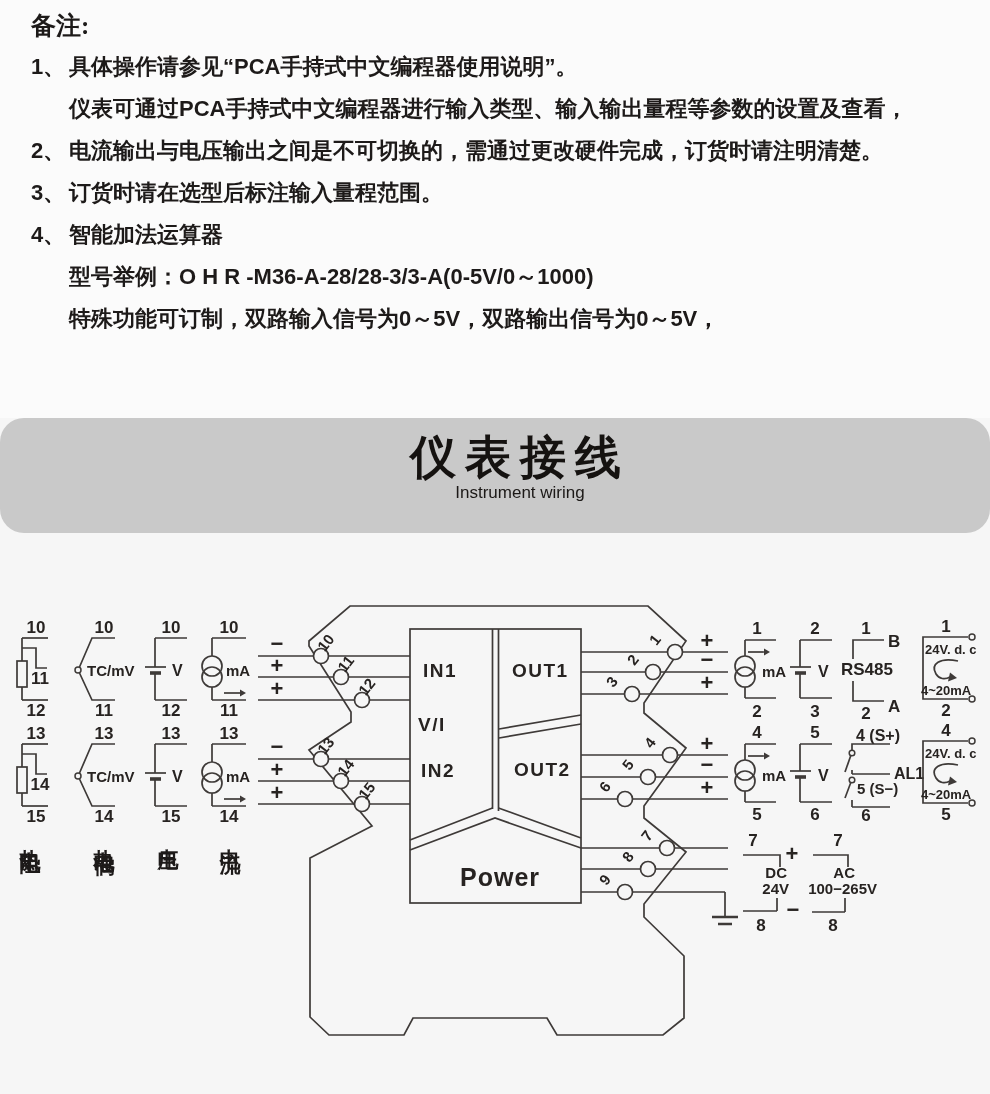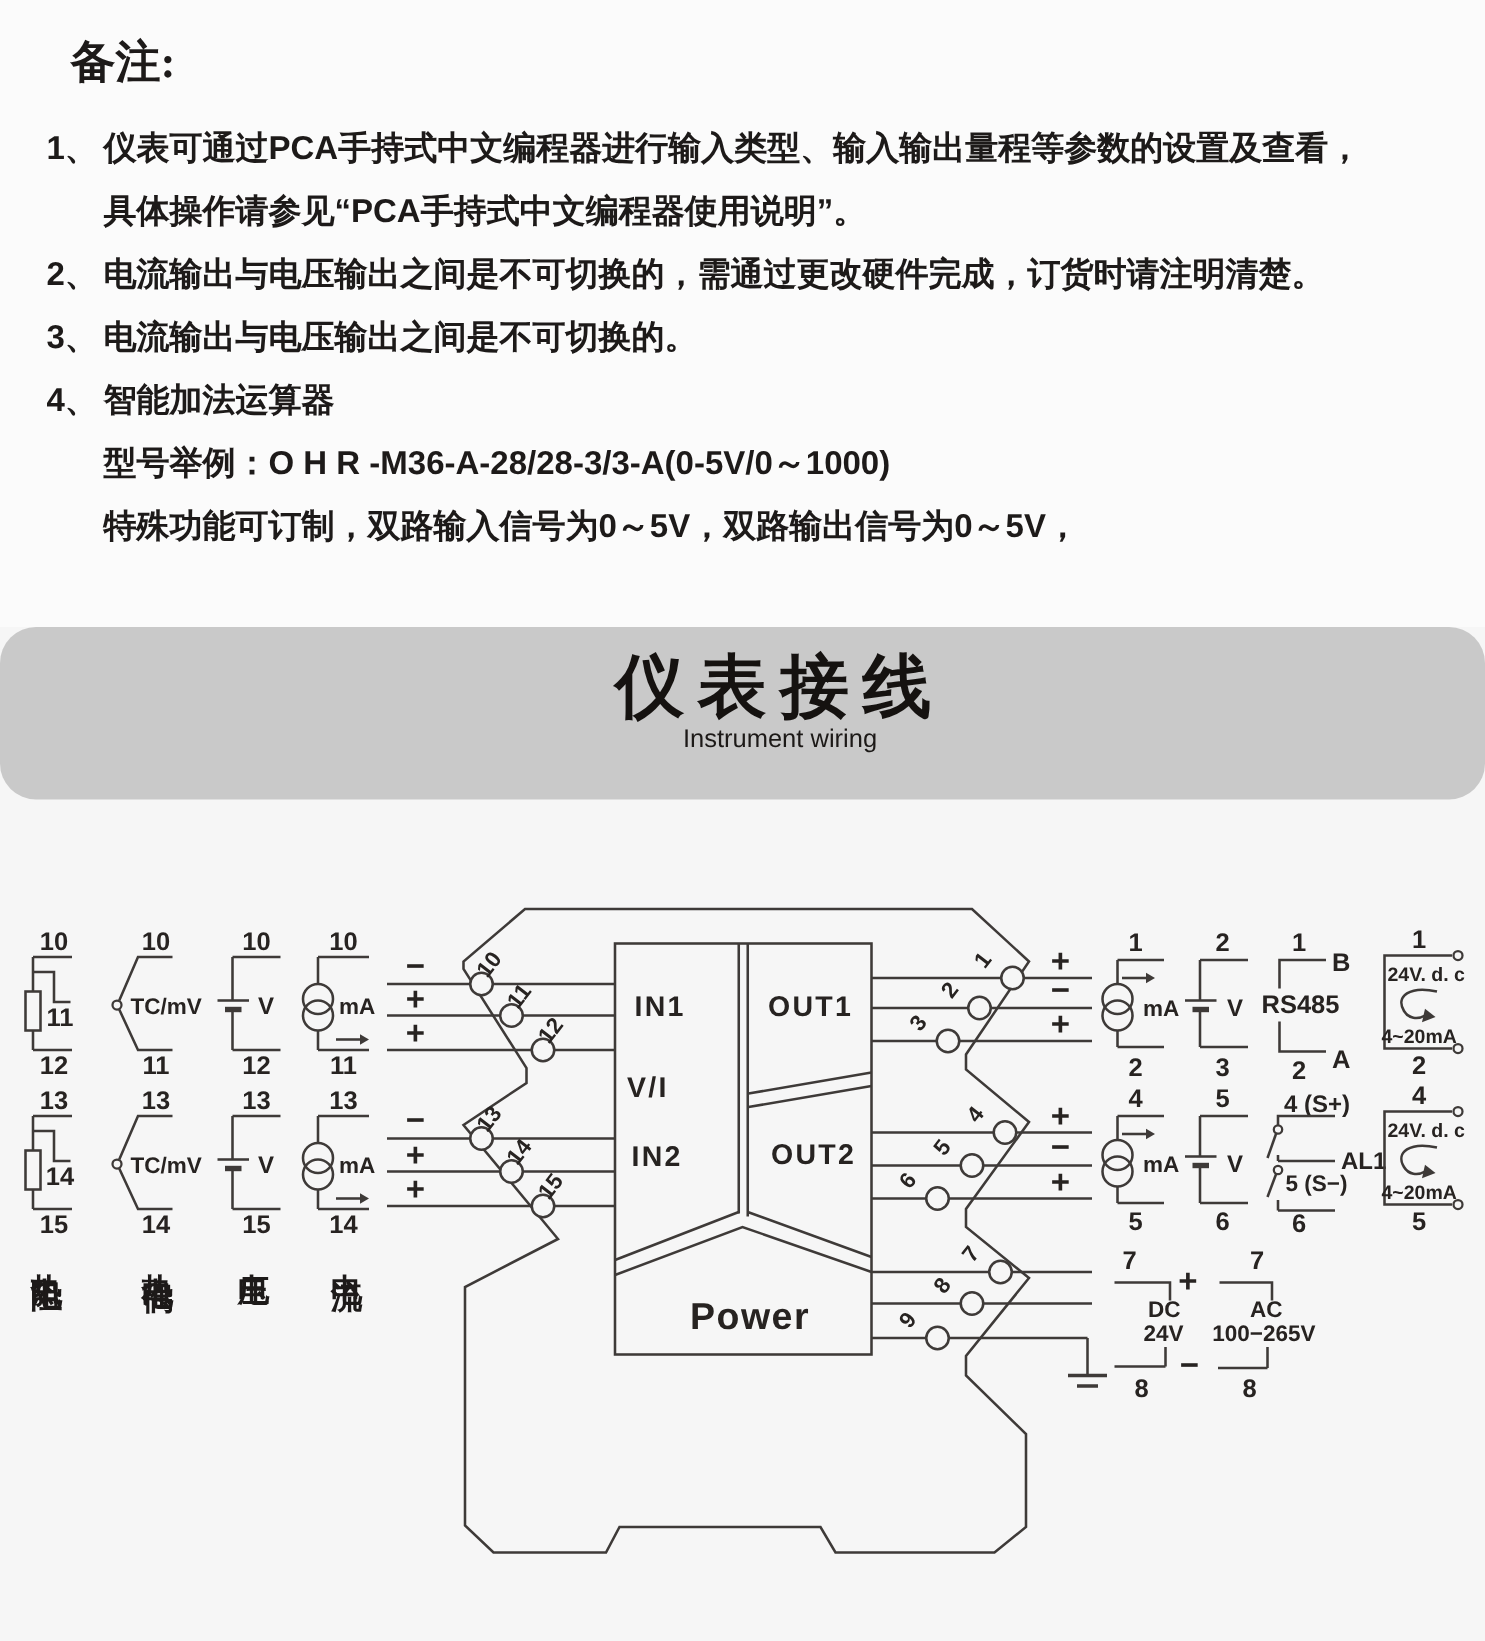--- a/index.html
+++ b/index.html
@@ -2,21 +2,21 @@
 <html><head>
 <meta charset="utf-8">
 <style>
   html,body{margin:0;padding:0;}
   body{width:990px;height:1094px;background:#f6f6f6;font-family:"Liberation Sans",sans-serif;}
   .page{position:relative;width:990px;height:1094px;overflow:hidden;background:#f6f6f6;}
 
   
   .notes{position:absolute;left:0;top:0;width:990px;height:418px;background:#fbfbfb;color:#1d1a19;}
   .notes-inner{padding:6px 18px 0 31px;font-size:22px;line-height:42px;font-weight:bold;}
-  .notes-title{margin:16px;font-size:30px;line-height:40px;font-weight:bold;font-family:Liberation Serif, serif;}
+  .notes-title{margin:0;font-size:25px;line-height:40px;font-weight:bold;font-family:Liberation Serif, serif;}
   .note-item{display:flex;align-items:flex-start;}
   .note-num{flex:0 0 38px;}
   .note-lines{flex:1;}
 
   
   .banner{position:absolute;left:0;top:418px;width:990px;height:115px;background:#c9c9c9;color:#151210;text-align:center;border-radius:24px;}
   .banner-title{padding-top:14px;font-size:46px;font-weight:bold;letter-spacing:9px;transform:translateX(25px);line-height:50px;}
   .banner-sub{font-size:17px;margin-top:1px;transform:translateX(25px);color:#1c1917;}
 
   
@@ -46,36 +46,36 @@
 
 <div class="page">
 
   <section class="notes">
     <div class="notes-inner">
       <h2 class="notes-title">备注:</h2>
 
       <div class="note-item">
         <span class="note-num">1、</span>
         <div class="note-lines">
+          <div>具体操作请参见“PCA手持式中文编程器使用说明”。</div>
           <div>仪表可通过PCA手持式中文编程器进行输入类型、输入输出量程等参数的设置及查看，</div>
-          <div>具体操作请参见“PCA手持式中文编程器使用说明”。</div>
         </div>
       </div>
 
       <div class="note-item">
         <span class="note-num">2、</span>
         <div class="note-lines">
           <div>电流输出与电压输出之间是不可切换的，需通过更改硬件完成，订货时请注明清楚。</div>
         </div>
       </div>
 
       <div class="note-item">
         <span class="note-num">3、</span>
         <div class="note-lines">
-          <div>电流输出与电压输出之间是不可切换的。</div>
+          <div>订货时请在选型后标注输入量程范围。</div>
         </div>
       </div>
 
       <div class="note-item">
         <span class="note-num">4、</span>
         <div class="note-lines">
           <div>智能加法运算器</div>
           <div>型号举例：O H R -M36-A-28/28-3/3-A(0-5V/0～1000)</div>
           <div>特殊功能可订制，双路输入信号为0～5V，双路输出信号为0～5V，</div>
         </div>

